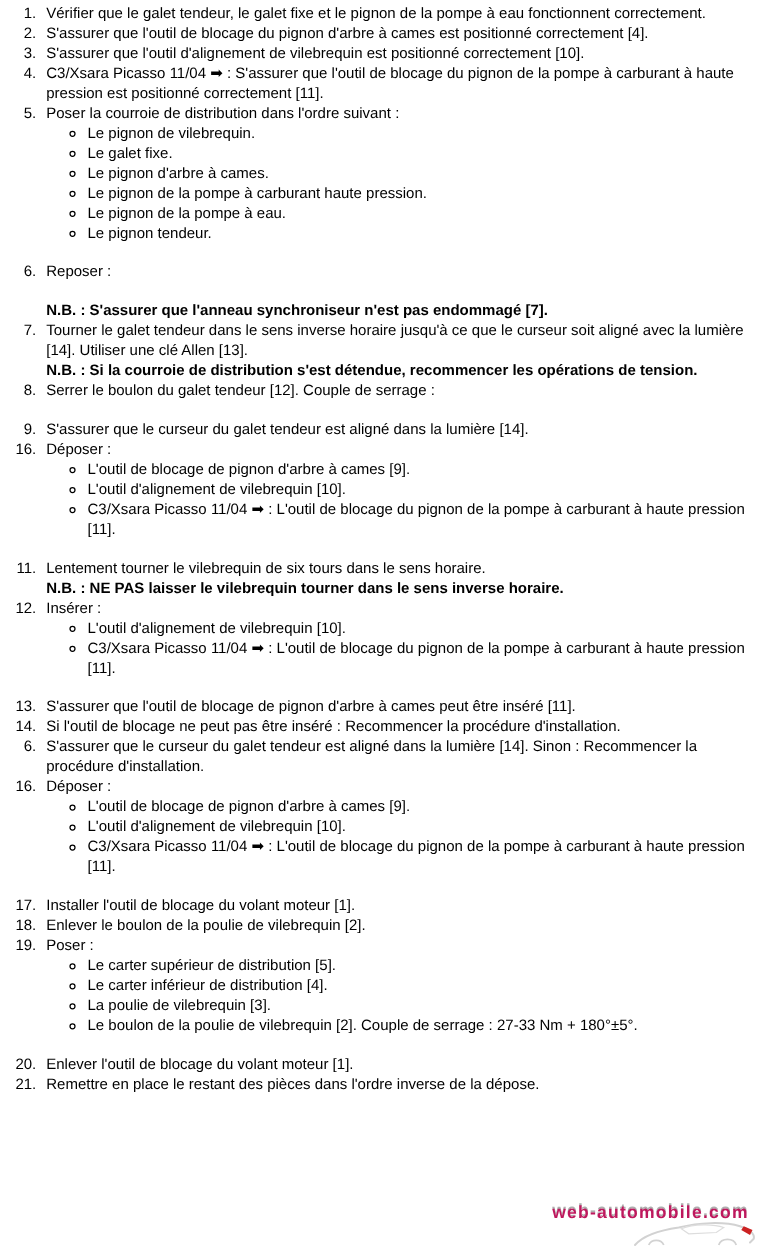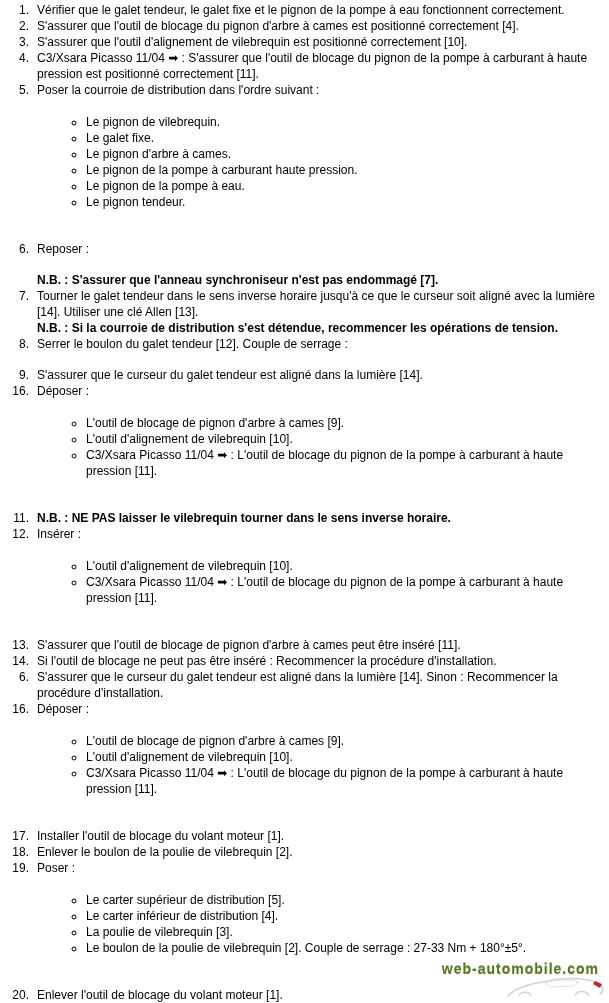--- a/index.html
+++ b/index.html
@@ -23,21 +23,21 @@
   .item.gap { margin-top: 15px; }
   .num {
     text-align: right;
     line-height: 16px;
     white-space: nowrap;
   }
   .body { min-width: 0; }
   .txt  { line-height: 16px; }
   .nb   { line-height: 16px; font-weight: bold; }
   ul.bullets {
-    margin: 16px;
+    margin: 0;
     padding-left: 33px;
     list-style-type: circle;
   }
   ul.bullets.bgap { margin-top: 7px; }
   ul.bullets li { line-height: 16px; }
   .watermark-text {
     position: absolute;
     top: 961px;
     right: 10px;
     font-size: 14px;
@@ -139,20 +139,21 @@
           <ul class="bullets">
             <li>L'outil de blocage de pignon d'arbre à cames [9].</li>
             <li>L'outil d'alignement de vilebrequin [10].</li>
             <li>C3/Xsara Picasso 11/04 ➡ : L'outil de blocage du pignon de la pompe à carburant à haute pression [11].</li>
           </ul>
         </div>
       </div>
       <div class="item gap">
         <div class="num">11.</div>
         <div class="body">
+          <div class="txt">Lentement tourner le vilebrequin de six tours dans le sens horaire.</div>
           <div class="nb">N.B. : NE PAS laisser le vilebrequin tourner dans le sens inverse horaire.</div>
         </div>
       </div>
       <div class="item">
         <div class="num">12.</div>
         <div class="body">
           <div class="txt">Insérer :</div>
           <ul class="bullets">
             <li>L'outil d'alignement de vilebrequin [10].</li>
             <li>C3/Xsara Picasso 11/04 ➡ : L'outil de blocage du pignon de la pompe à carburant à haute pression [11].</li>
@@ -219,21 +220,21 @@
         </div>
       </div>
       <div class="item">
         <div class="num">21.</div>
         <div class="body">
           <div class="txt">Remettre en place le restant des pièces dans l'ordre inverse de la dépose.</div>
         </div>
       </div>
     </div>
 
-  <div class="watermark-text" style="color: #4d7c0f;">web-automobile.com</div>
+  <div class="watermark-text" style="color: #be185d;">web-automobile.com</div>
 
   <svg class="watermark-car" viewBox="0 0 102 30" xmlns="http://www.w3.org/2000/svg">
     <path d="M3,23 C10,15 24,11 38,9 C54,5 74,4 87,8 C94,10 99,14 98,18 L95,21" fill="none" stroke="#d2d2d2" stroke-width="1.6" stroke-linecap="round"></path>
     <path d="M14,23 C16,18 24,18 26,23" fill="none" stroke="#d2d2d2" stroke-width="1.4"></path>
     <path d="M70,23 C72,17 82,17 84,23" fill="none" stroke="#d2d2d2" stroke-width="1.4"></path>
     <path d="M40,10 C50,6 66,6 74,9 L68,13 L46,14 Z" fill="none" stroke="#dddddd" stroke-width="1"></path>
     <path d="M90,8 L97,11 L95,15 L88,11 Z" fill="#cc2222" stroke="none"></path>
   </svg>
 
 </div>

